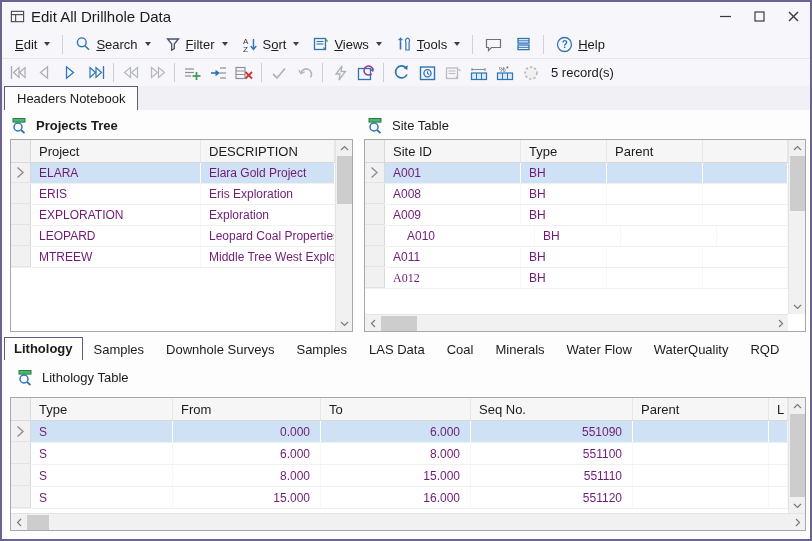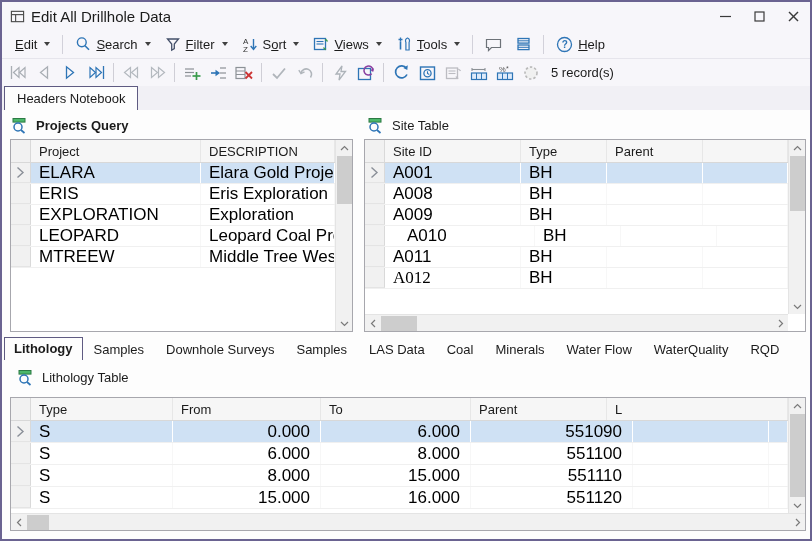--- a/index.html
+++ b/index.html
@@ -26,21 +26,21 @@
   .toptab{position:absolute;left:2px;top:0;height:24px;background:#fdfdfd;border:1px solid #5f5b82;border-bottom:none;padding:0 12px;display:flex;align-items:center;font-size:13px;color:#1b1b1b;}
   
   .content{position:absolute;left:0;top:108px;right:0;bottom:0;background:#fdfdfd;}
   .panelhead{position:absolute;display:flex;align-items:center;gap:7px;font-size:13px;color:#1b1b1b;height:22px;}
   .panelhead.bold{font-weight:bold;}
   
   .grid{position:absolute;background:#fff;border:1px solid #a7a7ad;overflow:hidden;}
   .ghead{display:flex;height:23px;background:#f6f6f6;border-bottom:1px solid #d8d8d8;font-size:13px;color:#1b1b1b;}
   .ghead .hc{display:flex;align-items:center;padding-left:8px;border-right:1px solid #e7e7e7;overflow:hidden;white-space:nowrap;}
   .gut{width:20px;background:#f1f1f1;border-right:1px solid #d9d9d9;flex:none;display:flex;align-items:center;justify-content:center;}
-  .grow{display:flex;height:21px;border-bottom:1px solid #f0f0f0;font-size:17px;color:#000000;background:#fff;}
+  .grow{display:flex;height:21px;border-bottom:1px solid #f0f0f0;font-size:12px;color:#701a75;background:#fff;}
   .grow .dc{display:flex;align-items:center;padding-left:8px;border-right:1px solid #f7f7f7;overflow:hidden;white-space:nowrap;}
   .grow .num{justify-content:flex-end;padding-right:10px;padding-left:0;}
   .grow.sel .dc{background:#cfe1f4;border-right:1px solid #fff;}
   .grow .gut{border-bottom:1px solid #e4e4e4;}
   .rows{position:absolute;left:0;top:23px;right:17px;bottom:0;}
   .rows.hpad{bottom:17px;}
   
   .vsb{position:absolute;right:0;top:0;width:17px;bottom:0;background:#f1f1f1;border-left:1px solid #e4e4e4;}
   .vsb.hpad{bottom:17px;}
   .sbarrow{position:absolute;left:0;width:17px;height:15px;display:flex;align-items:center;justify-content:center;}
@@ -327,21 +327,21 @@
   <div class="content">
 
     <div class="panelhead bold" style="left:10px;top:4px;">
       <span>
           <svg width="17" height="17" viewBox="0 0 17 17">
             <rect x="1" y="1.5" width="12" height="3.6" fill="#4cb86a" stroke="#2c7a44" stroke-width="1"></rect>
             <circle cx="6" cy="10" r="4" fill="none" stroke="#2e75b6" stroke-width="1.5"></circle>
             <line x1="9" y1="13" x2="12.5" y2="16" stroke="#2e75b6" stroke-width="1.7"></line>
           </svg>
         </span>
-      <span>Projects Query</span>
+      <span>Projects Tree</span>
     </div>
     <div class="grid" style="left:8px;top:29px;width:343px;height:193px;">
       <div class="ghead" style="margin-right:17px;">
         <div class="gut"></div>
         <div class="hc" style="width:170px;">Project</div>
         <div class="hc" style="flex:1;">DESCRIPTION</div>
       </div>
       <div class="rows">
         <div class="grow sel">
           <div class="gut">
@@ -504,20 +504,21 @@
           </svg>
         </span>
       <span>Lithology Table</span>
     </div>
     <div class="grid" style="left:8px;top:287px;width:796px;height:134px;">
       <div class="ghead" style="margin-right:17px;">
         <div class="gut"></div>
         <div class="hc" style="width:142px;">Type</div>
         <div class="hc" style="width:148px;">From</div>
         <div class="hc" style="width:150px;">To</div>
+        <div class="hc" style="width:162px;">Seq No.</div>
         <div class="hc" style="width:136px;">Parent</div>
         <div class="hc" style="flex:1;">L</div>
       </div>
       <div class="rows hpad">
         <div class="grow" style="height:22px;">
           <div class="gut">
               <svg width="9" height="13" viewBox="0 0 9 13">
                 <polyline points="1.5,1.5 7,6.5 1.5,11.5" fill="none" stroke="#8a8f98" stroke-width="1.4"></polyline>
               </svg>
             </div>

